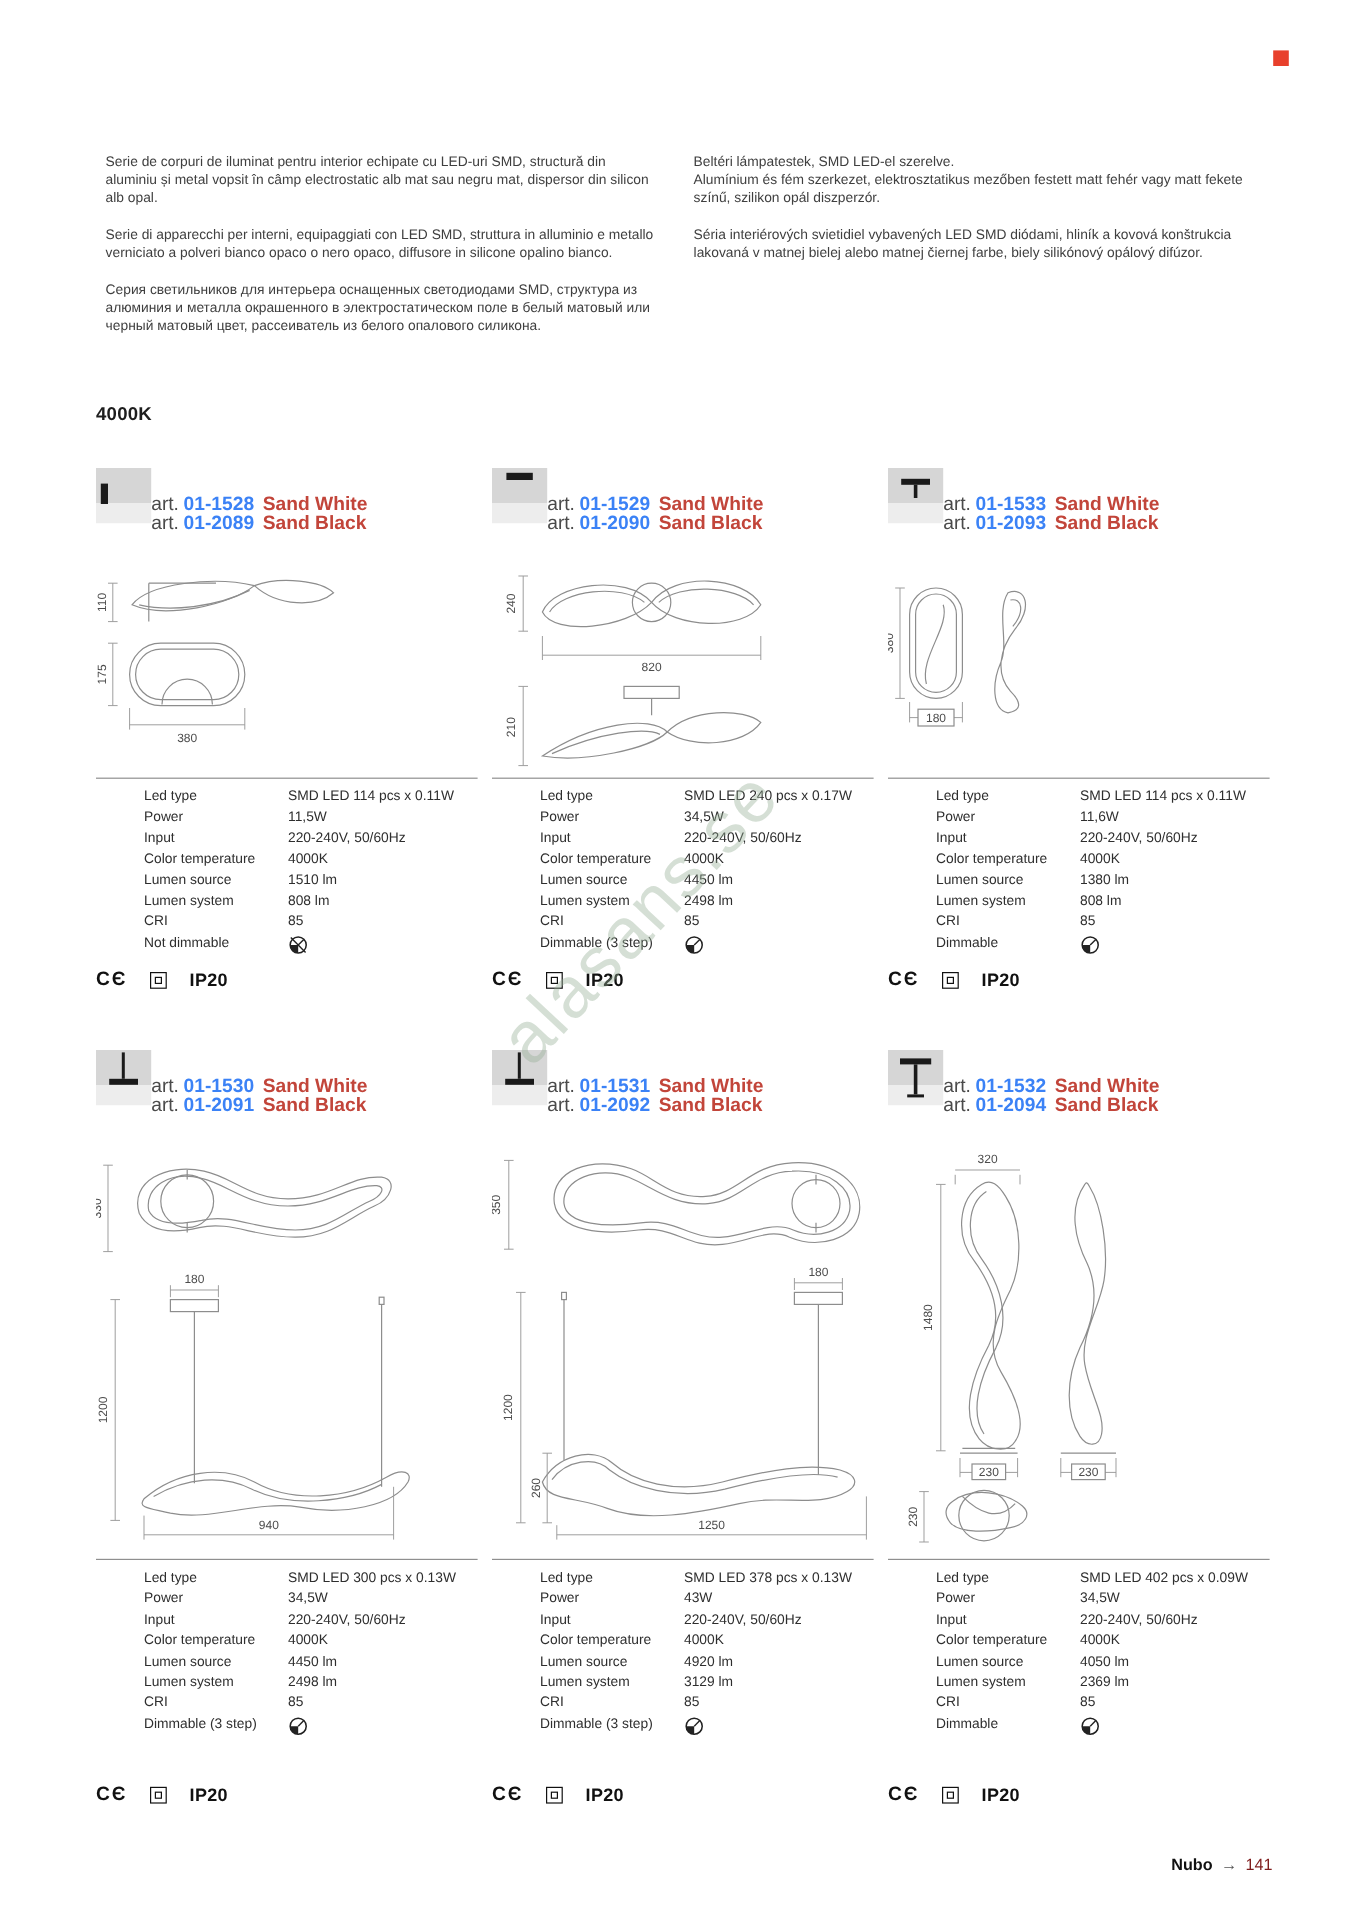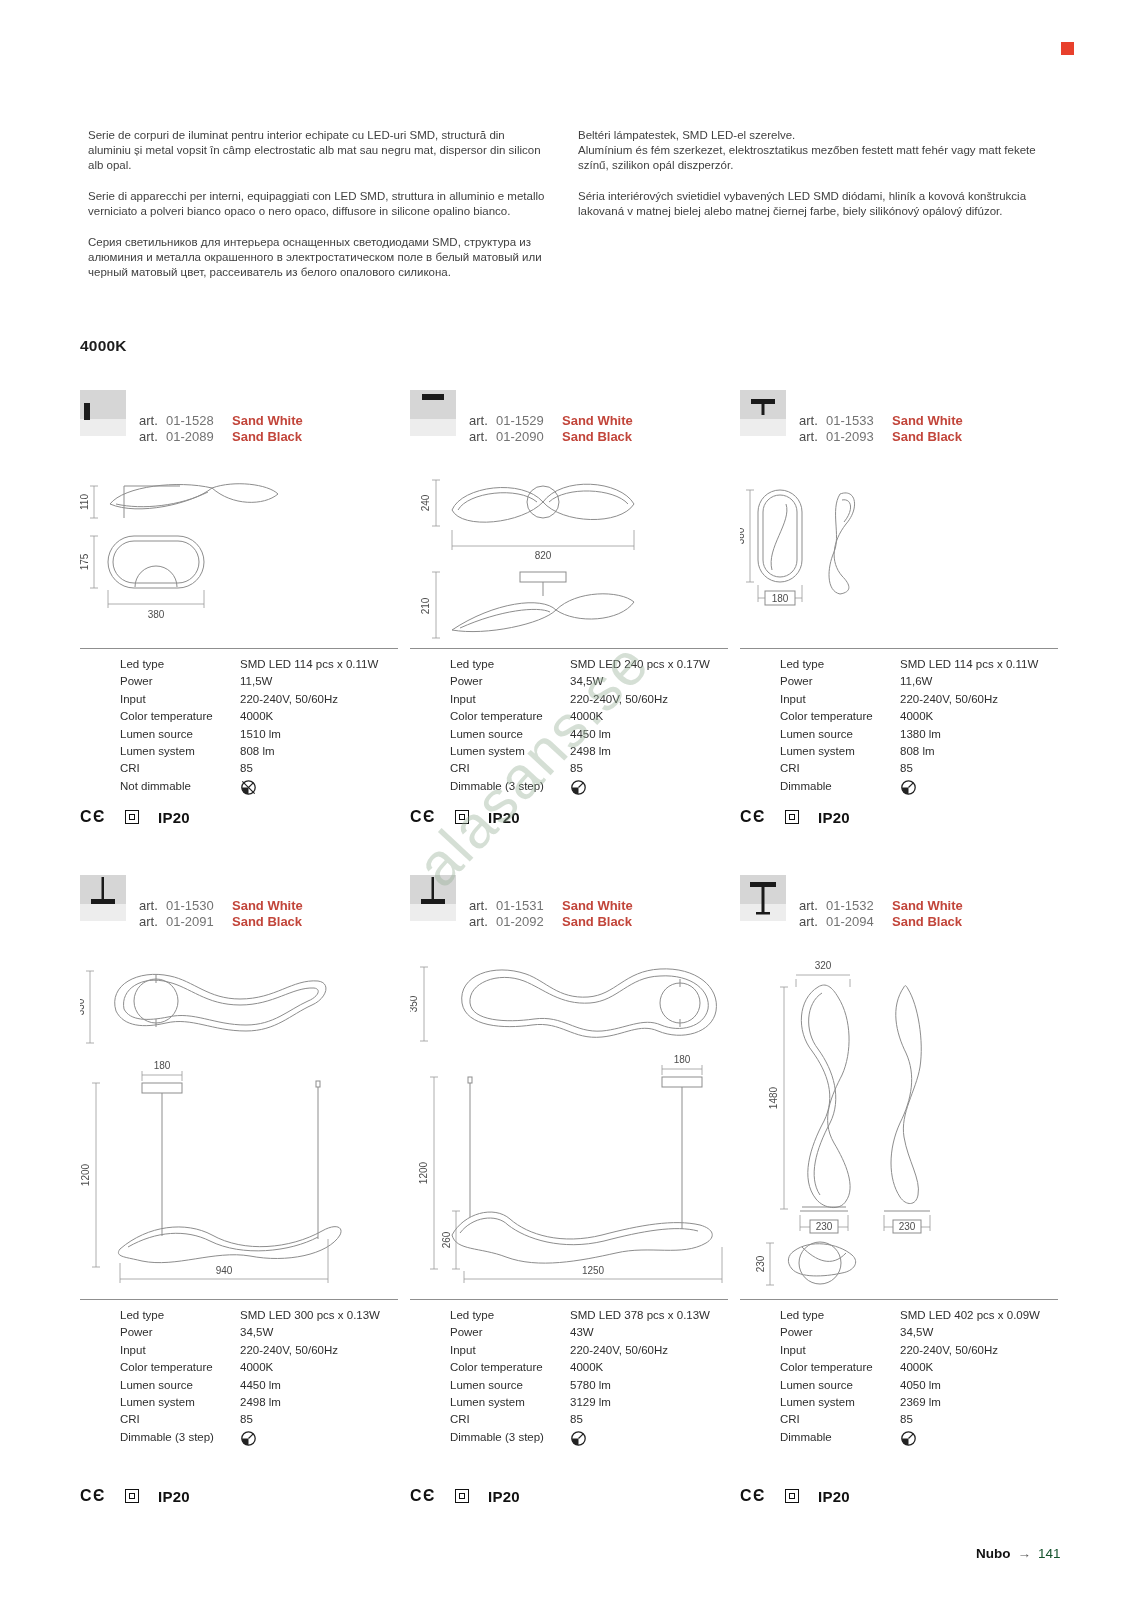--- a/index.html
+++ b/index.html
@@ -8,24 +8,24 @@
   .intro-col{position:absolute;top:112px;font-size:11.5px;line-height:15px;color:#3f3f3f;}
   .intro-col.left{left:88px;width:462px;}
   .intro-col.right{left:578px;width:480px;}
   .intro-col p{margin:16px 0 15px 0;white-space:pre-line;}
   .heading{position:absolute;left:80px;top:337px;font-size:15.5px;font-weight:bold;color:#1d1d1d;letter-spacing:.2px;}
   .card{position:absolute;width:322px;}
   .c1{left:80px}.c2{left:410px}.c3{left:740px}
   .r1{top:390px;height:470px}.r2{top:875px;height:690px}
   .card-header{position:absolute;left:0;top:0;display:flex;}
   .mount-icon{width:46px;height:46px;background:linear-gradient(180deg,#d6d6d6 63%,#ededed 63%);flex:none;}
-  .art-block{margin-left:13px;margin-top:23px;font-size:13px;line-height:16px;white-space:nowrap;}
+  .art-block{margin-top:23px;font-size:16px;line-height:16px;white-space:nowrap;}
   .art-line{display:flex;}
   .art-prefix{width:27px;color:#4a4a4a;}
-  .art-code{width:66px;color:#737373;font-weight:normal;}
+  .art-code{width:66px;color:#3b82f6;font-weight:bold;}
   .art-finish{color:#c2453a;font-weight:bold;}
   .drawing{position:absolute;left:0;}
   .r1 .drawing{top:74px;}
   .r2 .drawing{top:66px;}
   svg .ln{stroke:#8d8d8d;fill:none;stroke-width:1;}
   svg .lnf{stroke:#8d8d8d;fill:#ffffff;stroke-width:1;}
   svg .dim{stroke:#9a9a9a;stroke-width:.8;fill:none;}
   svg text.dimt{font-size:10px;fill:#4c4c4c;text-anchor:middle;font-family:"Liberation Sans",sans-serif;}
   .specs{position:absolute;left:0;width:318px;border-top:1px solid #8f8f8f;padding-top:7px;}
   .r1 .specs{top:258px;}
@@ -38,21 +38,21 @@
   .r1 .certs{top:418px;}
   .r2 .certs{top:612px;}
   .ce{font-size:16px;font-weight:bold;letter-spacing:1.5px;color:#111;}
   .sq-outer{width:12px;height:12px;border:1.6px solid #111;display:flex;align-items:center;justify-content:center;}
   .sq-inner{width:4px;height:4px;border:1.6px solid #111;}
   .ip{font-size:15px;font-weight:bold;color:#111;letter-spacing:.3px;}
   .watermark{position:absolute;left:428px;top:842px;font-size:60px;letter-spacing:2px;color:rgba(150,175,150,.40);transform:rotate(-47deg);transform-origin:0 50%;pointer-events:none;z-index:9;}
   .footer{position:absolute;left:941px;top:1546px;font-size:13.5px;display:flex;gap:7px;align-items:baseline;padding-left:35px;}
   .footer .brand{font-weight:bold;color:#111;}
   .footer .arrow{color:#555;}
-  .footer .pageno{color:#14532d;}
+  .footer .pageno{color:#7f1d1d;}
 </style>
 </head>
 <body>
 
 <div class="corner-marker"></div>
 
 <div class="intro-col left">
   <p>Serie de corpuri de iluminat pentru interior echipate cu LED-uri SMD, structură din aluminiu și metal vopsit în câmp electrostatic alb mat sau negru mat, dispersor din silicon alb opal.</p>
   <p>Serie di apparecchi per interni, equipaggiati con LED SMD, struttura in alluminio e metallo verniciato a polveri bianco opaco o nero opaco, diffusore in silicone opalino bianco.</p>
   <p>Серия светильников для интерьера оснащенных светодиодами SMD, структура из алюминия и металла окрашенного в электростатическом поле в белый матовый или черный матовый цвет, рассеиватель из белого опалового силикона.</p>
@@ -502,21 +502,21 @@
     <div class="spec-row">
         <span class="spec-label">Input</span>
         <span class="spec-value">220-240V, 50/60Hz</span>
       </div>
     <div class="spec-row">
         <span class="spec-label">Color temperature</span>
         <span class="spec-value">4000K</span>
       </div>
     <div class="spec-row">
         <span class="spec-label">Lumen source</span>
-        <span class="spec-value">5780 lm</span>
+        <span class="spec-value">4920 lm</span>
       </div>
     <div class="spec-row">
         <span class="spec-label">Lumen system</span>
         <span class="spec-value">3129 lm</span>
       </div>
     <div class="spec-row">
         <span class="spec-label">CRI</span>
         <span class="spec-value">85</span>
       </div>
     <div class="spec-row">

